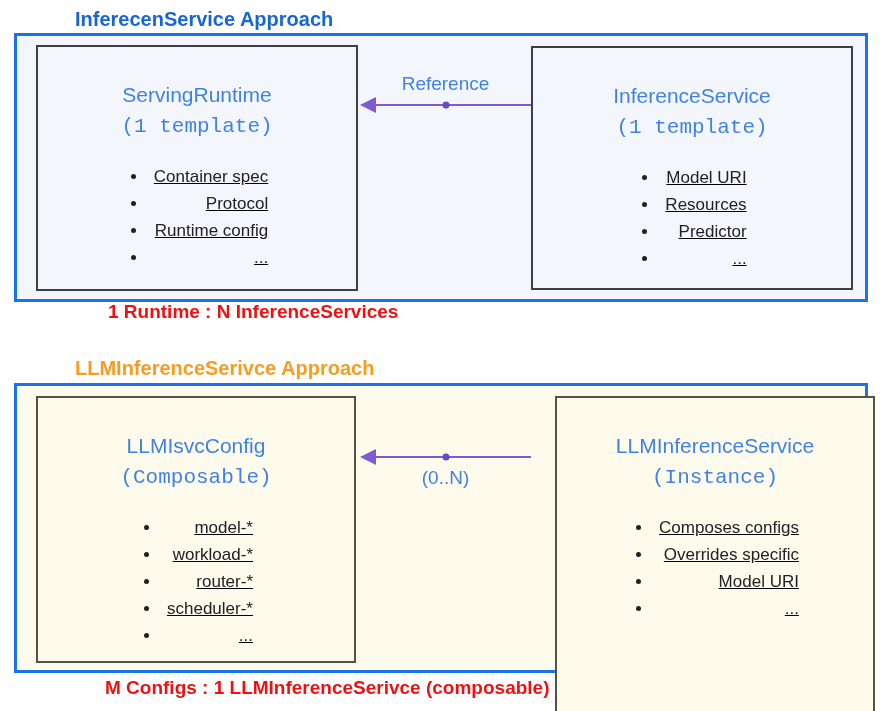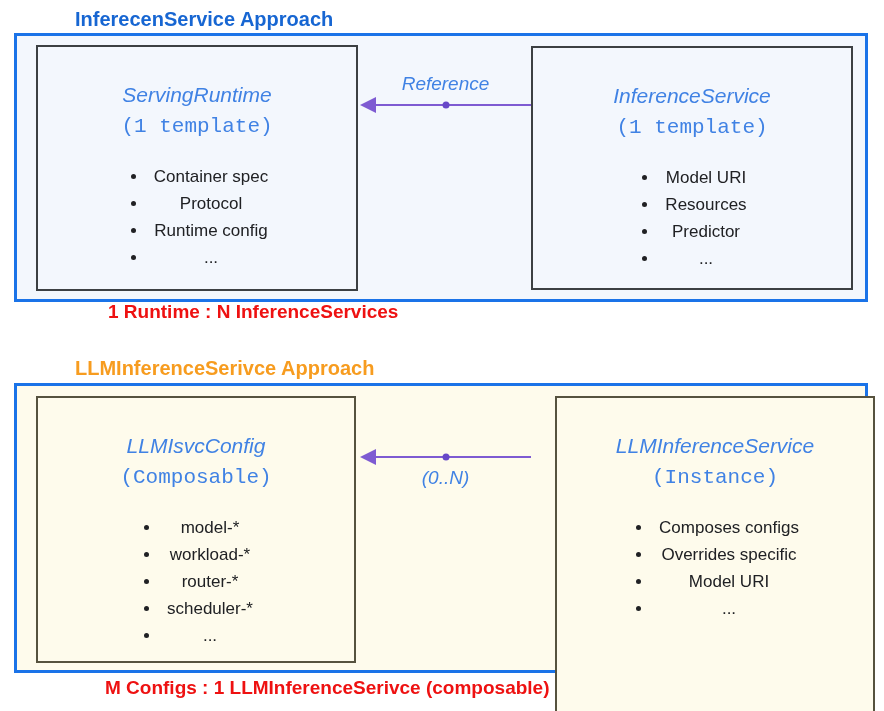--- a/index.html
+++ b/index.html
@@ -38,55 +38,55 @@
     box-sizing: border-box;
     border: 2.5px solid var(--box-border);
     background: var(--fill);
     text-align: center;
   }
   .box .heading {
     margin-top: 32px;
     font-size: 21px;
     line-height: 32px;
     color: var(--box-heading-blue, #4082e4);
-    font-style: italic;
   }
   .box .subheading {
     font-size: 21px;
     line-height: 32px;
     color: var(--box-heading-blue, #4082e4);
     font-family: Liberation Mono, monospace;
   }
   .box ul {
     display: inline-block;
-    text-align: center;
+    text-align: right;
     margin: 20px auto 0 auto;
     padding: 0;
     list-style: none;
+    text-decoration: underline;
   }
   .box li {
     position: relative;
     padding-left: 28px;
     font-size: 17px;
     line-height: 27px;
     color: var(--body-text, #202124);
     white-space: nowrap;
   }
   .box li::before {
     content: "";
     position: absolute;
     left: 5px;
     top: 11px;
     width: 5px;
     height: 5px;
     border-radius: 50%;
     background: var(--body-text, #202124);
   }
 
-  .arrow { position: absolute; height: 90px; font-style: italic; }
+  .arrow { position: absolute; height: 90px; }
   .arrow .label,
   .arrow .sublabel {
     position: absolute;
     left: 0;
     width: 100%;
     text-align: center;
     font-size: 19px;
     line-height: 24px;
     color: var(--box-heading-blue, #4082e4);
     white-space: nowrap;

